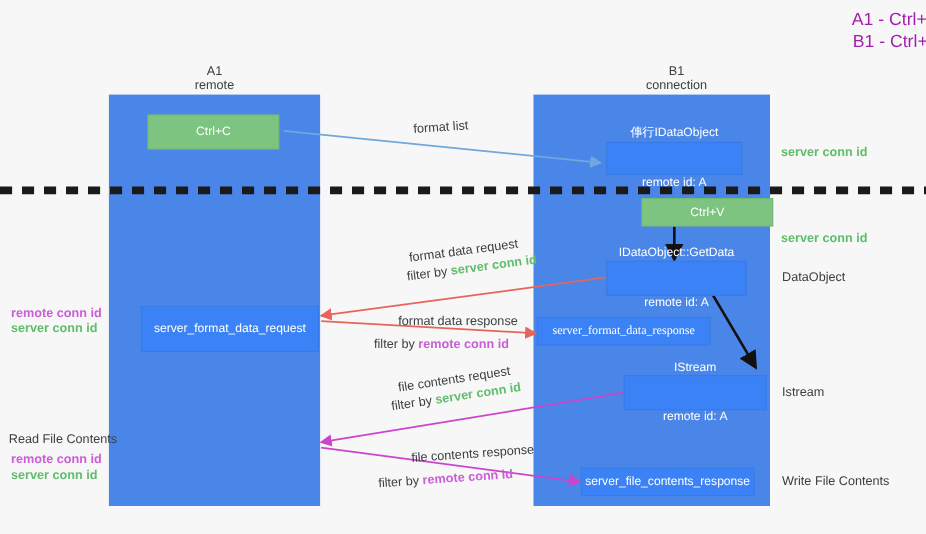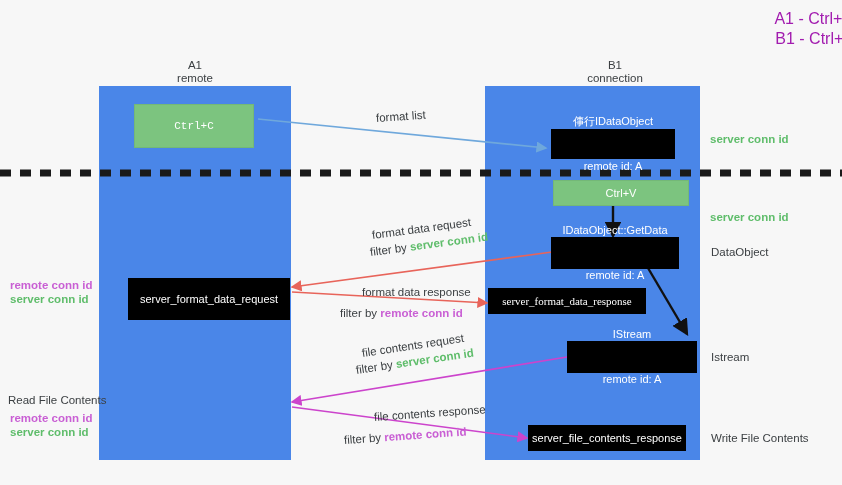--- a/index.html
+++ b/index.html
@@ -21,21 +21,21 @@
   }
 
   .lane{background:#4a86e8;}
 
   .box{
     box-sizing:border-box;
     display:flex;align-items:center;justify-content:center;
     text-align:center;color:#ffffff;font-size:11px;line-height:13px;
     border:1px solid rgba(0,0,0,0.06);
   }
-  .box.orange{background:#000000;gap:32px;}
+  .box.orange{background:#3b82f6;gap:32px;}
   .box.green{background:#7cc47f;}
 
   .lbl{font-size:11.5px;color:#3c4043;line-height:14px;}
   .green-txt{color:#5fbd6b;font-weight:bold;}
   .purple-txt{color:#c95fd4;font-weight:bold;}
 
   .rot-a{transform:rotate(-7.5deg);transform-origin:left center;}
   .rot-b{transform:rotate(-8.5deg);transform-origin:left center;}
   .rot-c{transform:rotate(-4deg);transform-origin:left center;}
   .nowrap{white-space:nowrap;}
@@ -90,35 +90,35 @@
 
     <line x1="552" y1="252" x2="292" y2="287" stroke="#e8645a" stroke-width="1.6" marker-end="url(#ar-red)"></line>
 
     <line x1="292" y1="292" x2="487" y2="303" stroke="#e8645a" stroke-width="1.6" marker-end="url(#ar-red)"></line>
 
     <line x1="567" y1="357" x2="292" y2="402" stroke="#cc44cc" stroke-width="1.6" marker-end="url(#ar-mag)"></line>
 
     <line x1="292" y1="407" x2="527" y2="438" stroke="#cc44cc" stroke-width="1.6" marker-end="url(#ar-mag)"></line>
   </svg>
 
-  <div class="abs box green" style="left:134px;top:104px;width:120px;height:44px;font-family:Liberation Mono, monospace;">
+  <div class="abs box green" style="left:134px;top:104px;width:120px;height:32px;">
     <span>Ctrl+C</span>
   </div>
 
   <div class="abs box orange" style="left:128px;top:278px;width:162px;height:42px;">
     <span>server_format_data_request</span>
   </div>
 
 
   <div class="abs box orange" style="left:551px;top:129px;width:124px;height:30px;flex-direction:column;">
     <span>倳行IDataObject</span>
     <span>remote id: A</span>
   </div>
 
-  <div class="abs box green" style="left:553px;top:180px;width:136px;height:26px;">
+  <div class="abs box green" style="left:583px;top:180px;width:120px;height:26px;">
     <span>Ctrl+V</span>
   </div>
 
   <div class="abs box orange" style="left:551px;top:237px;width:128px;height:32px;flex-direction:column;">
     <span>IDataObject::GetData</span>
     <span>remote id: A</span>
   </div>
 
   <div class="abs box orange" style="left:488px;top:288px;width:158px;height:26px;font-family:Liberation Serif, serif;">
     <span>server_format_data_response</span>

